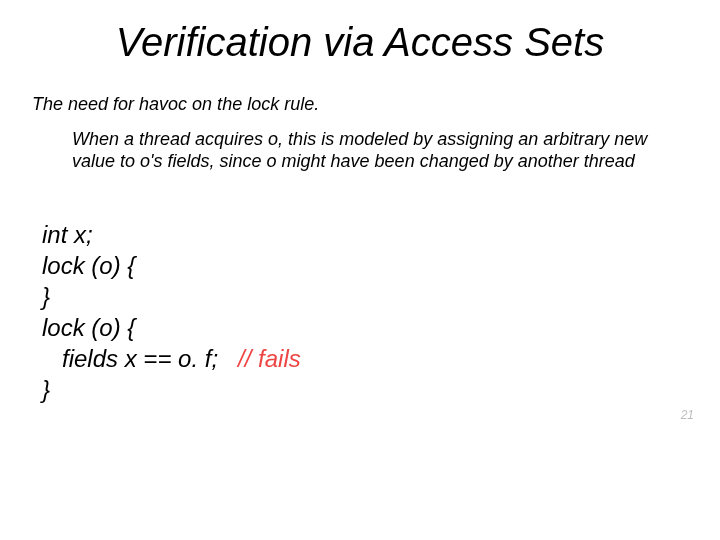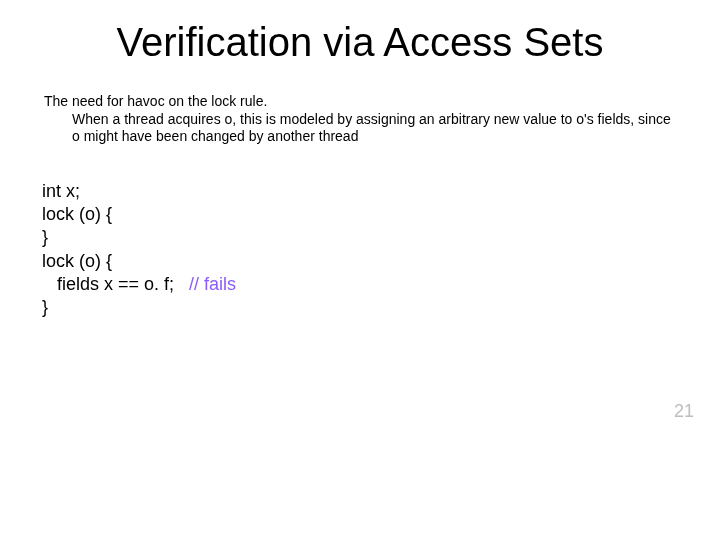--- a/index.html
+++ b/index.html
@@ -11,59 +11,60 @@
     font-family: Arial, Helvetica, sans-serif;
     color: #000000;
     position: relative;
     overflow: hidden;
   }
   .slide {
     width: 720px;
     height: 440px;
     position: relative;
     box-sizing: border-box;
+    font-style: italic;
   }
   .title {
     font-size: 40px;
     font-weight: 400;
     text-align: center;
     padding-top: 20px;
     padding-bottom: 28px;
     letter-spacing: 0px;
   }
   .body {
-    padding-left: 44px;
+    padding-left: 32px;
     padding-right: 42px;
-    font-size: 14px;
+    font-size: 18px;
     line-height: 1.25;
   }
   .para1 {
     margin: 0;
   }
   .para2 {
-    margin: 0;
+    margin: 12px;
     padding-left: 28px;
   }
   .code-block {
     padding-left: 42px;
     padding-top: 34px;
-    font-size: 18px;
+    font-size: 24px;
     line-height: 1.3;
   }
   .code-line {
     white-space: pre;
   }
   .green {
-    color: #8b5cf6;
+    color: #ef4444;
   }
   .page-num {
     position: absolute;
     right: 26px;
     bottom: 18px;
-    font-size: 18px;
+    font-size: 12px;
     color: #bdbdbd;
   }
 </style>
 </head>
 <body>
 
 <div class="slide">
 
   <div class="title">Verification via Access Sets</div>
 

